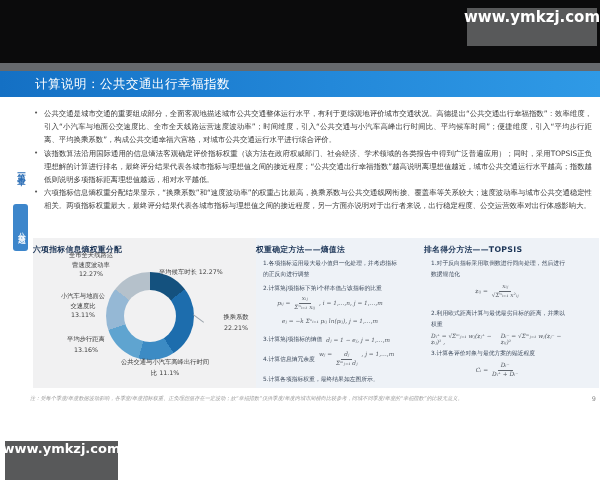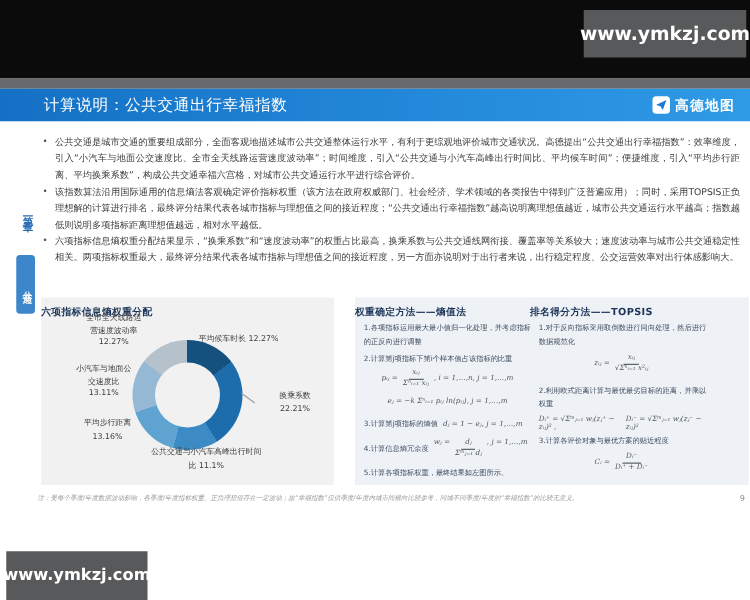--- a/index.html
+++ b/index.html
@@ -2,21 +2,21 @@
 <html><head>
 <meta charset="utf-8">
 <style>
   html,body{margin:0;padding:0;}
   body{width:600px;height:480px;position:relative;overflow:hidden;background:#ffffff;
        font-family:"DejaVu Sans","Liberation Sans",sans-serif;-webkit-font-smoothing:antialiased;}
   .abs{position:absolute;}
 
   
   .top-band{left:0;top:0;width:600px;height:63px;background:#0b0b0c;}
-  .wm-box{background:#58595a;color:#fff;font-weight:bold;display:flex;align-items:center;justify-content:center;}
+  .wm-box{background:#58595a;color:#fff;font-weight:bold;display:flex;align-items:flex-start;justify-content:center;}
   .wm-top{right:3px;top:8px;width:130px;height:38px;font-size:15px;}
   .wm-bottom{left:5px;top:441px;width:113px;height:39px;font-size:13px;}
 
   
   .slide{left:0;top:63px;width:600px;height:377px;background:#ffffff;}
   .gray-strip{left:0;top:0;width:600px;height:8px;background:#66696d;}
   .header-bar{left:0;top:8px;width:600px;height:26px;
       background:linear-gradient(90deg,#1470c4 0%,#2388d9 55%,#2f9ae6 100%);}
   .header-title{left:35px;top:0;height:26px;line-height:26px;color:#fff;font-size:12.5px;font-weight:normal;letter-spacing:.5px;}
   .brand{right:12px;top:0;height:26px;display:flex;align-items:center;gap:4px;}
@@ -32,21 +32,21 @@
 
   
   .bullets{left:33px;top:44px;width:559px;color:#3b3b3b;font-size:7.4px;line-height:13.2px;text-align:justify;}
   .bullet{position:relative;padding-left:11px;}
   .bullet .dot{position:absolute;left:1px;top:0;font-size:7px;color:#555;}
 
   
   .panel{top:175px;height:150px;}
   .panel-chart{left:33px;width:234px;background:#f1f1f2;}
   .panel-blue{background:#eef2f7;}
-  .panel-entropy{left:284px;width:172px;}
+  .panel-entropy{left:256px;width:172px;}
   .panel-topsis{left:424px;width:175px;}
   .panel-title{width:100%;text-align:left;top:6px;color:#1c3557;font-weight:bold;font-size:7.8px;letter-spacing:.3px;}
 
   
   .donut-ring{left:73px;top:34px;width:88px;height:88px;border-radius:50%;}
   .donut-hole{left:18px;top:18px;width:52px;height:52px;border-radius:50%;background:#f1f1f2;}
   .dlabel{font-size:6.3px;color:#3c3c3c;line-height:9.6px;}
   .dl-wait{left:126px;top:29px;width:106px;text-align:left;}
   .dl-transfer{left:168px;top:73px;width:70px;text-align:center;line-height:11px;}
   .dl-peak{left:42px;top:118px;width:180px;text-align:center;line-height:11px;}
@@ -74,29 +74,20 @@
 <div class="abs wm-box wm-top">
   <span>www.ymkzj.com</span>
 </div>
 
 <div class="abs slide">
 
   <div class="abs gray-strip"></div>
 
   <div class="abs header-bar">
     <div class="abs header-title">计算说明：公共交通出行幸福指数</div>
-    <div class="abs brand">
-      <span class="brand-icon">
-        <svg width="10" height="10" viewBox="0 0 12 12">
-          <path d="M1 6 L11 1.2 L7.4 10.8 L5.3 7.2 Z" fill="#1677d2"></path>
-          <path d="M5.3 7.2 L11 1.2 L6.6 5.2 Z" fill="#49a5e8"></path>
-        </svg>
-      </span>
-      <span class="brand-name">高德地图</span>
-    </div>
   </div>
 
   <div class="abs chapter">第一章</div>
   <div class="abs section-badge">公共交通</div>
 
   <div class="abs bullets">
     <div class="bullet">
       <span class="dot">•</span>
       <span>公共交通是城市交通的重要组成部分，全面客观地描述城市公共交通整体运行水平，有利于更综观地评价城市交通状况。高德提出“公共交通出行幸福指数”：效率维度，引入“小汽车与地面公交速度比、全市全天线路运营速度波动率”；时间维度，引入“公共交通与小汽车高峰出行时间比、平均候车时间”；便捷维度，引入“平均步行距离、平均换乘系数”，构成公共交通幸福六宫格，对城市公共交通运行水平进行综合评价。</span>
     </div>

